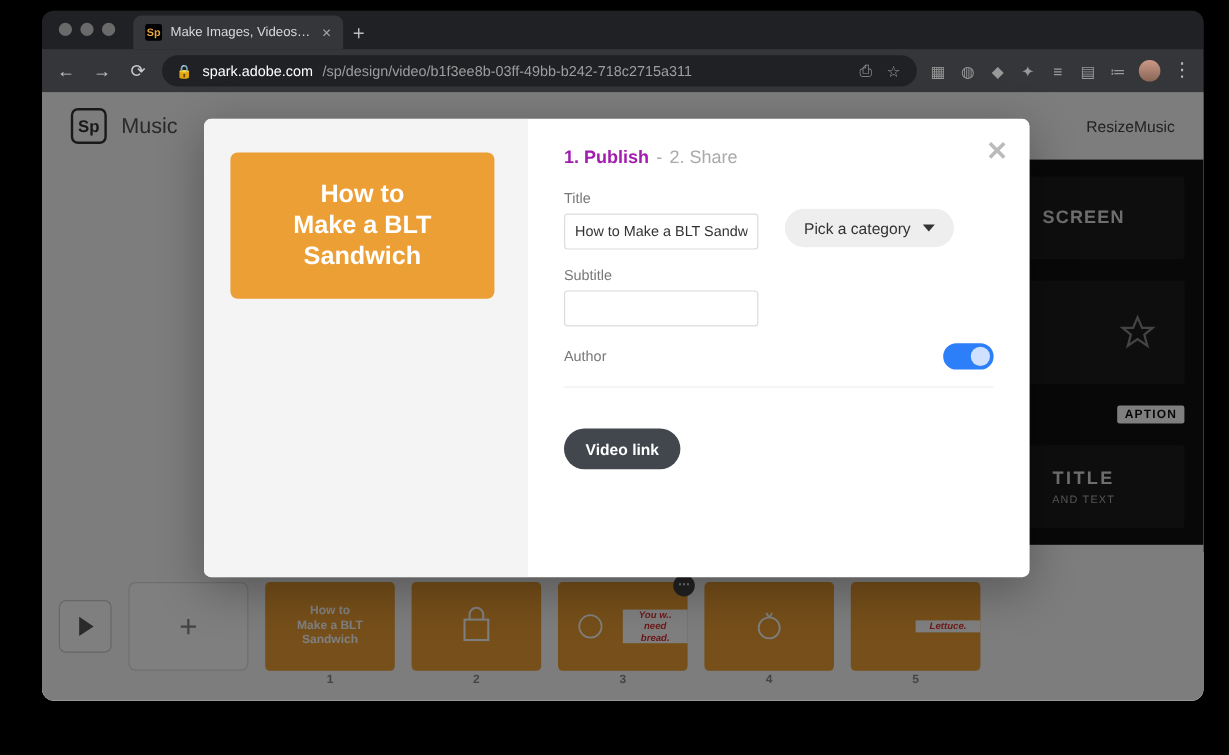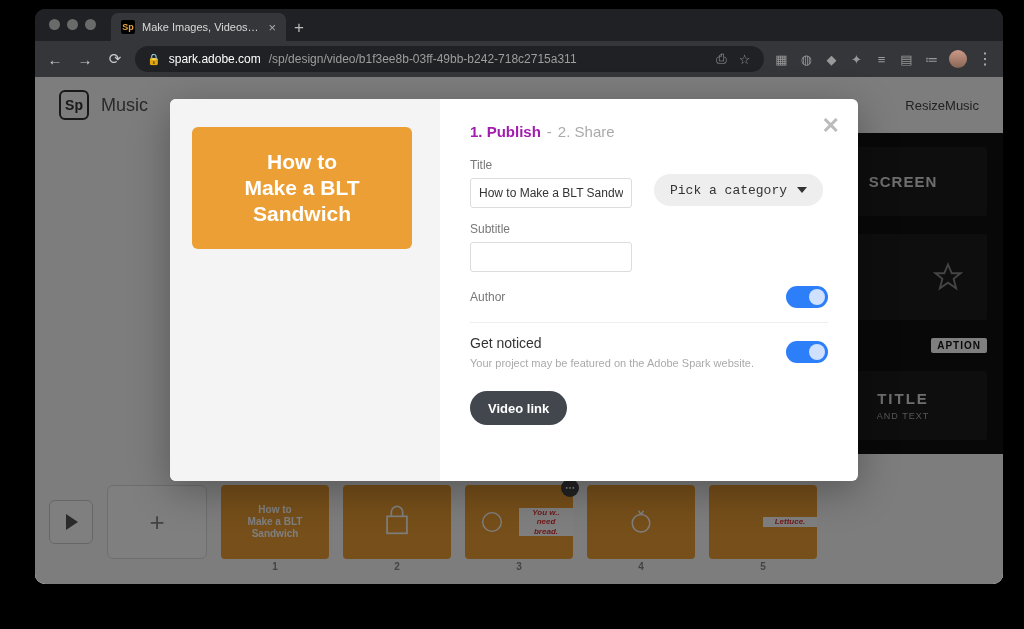--- a/index.html
+++ b/index.html
@@ -70,21 +70,21 @@
   .preview-card{width:220px;height:122px;background:#ec9f34;border-radius:6px;display:flex;align-items:center;justify-content:center;text-align:center;color:#fff;font-weight:800;font-size:21px;line-height:1.25;}
   .modal-right{flex:1;padding:24px 30px 22px 30px;position:relative;}
   .close-x{position:absolute;right:18px;top:14px;color:#bbb;font-size:22px;font-weight:700;}
   .steps{display:flex;gap:6px;font-size:15px;margin-bottom:18px;}
   .step1{font-weight:700;color:#a21caf;text-align:center;}
   .step2{color:#aaa;}
   .row{display:flex;gap:22px;align-items:flex-start;margin-bottom:14px;}
   .field{display:flex;flex-direction:column;gap:6px;}
   .label{font-size:12px;color:#777;}
   .input{width:162px;height:30px;border:1px solid #dcdcdc;border-radius:3px;padding:0 8px;font-size:12px;color:#333;}
-  .cat-pill{background:#eee;border-radius:16px;height:32px;padding:0 16px;display:flex;align-items:center;gap:10px;font-size:13px;color:#333;margin-top:16px;font-family:Liberation Mono, monospace;}
+  .cat-pill{background:#eee;border-radius:16px;height:32px;padding:0 16px;display:flex;align-items:center;gap:10px;font-size:13px;color:#333;margin-top:16px;}
   .caret-d{width:0;height:0;border-left:5px solid transparent;border-right:5px solid transparent;border-top:6px solid #333;}
   .toggle-row{display:flex;align-items:center;}
   .toggle{margin-left:auto;width:42px;height:22px;background:#2d7ff9;border-radius:11px;position:relative;}
   .toggle::after{content:"";position:absolute;width:16px;height:16px;border-radius:50%;background:#cfe1ff;top:3px;right:3px;}
   .divider{height:1px;background:#eee;margin:14px 0 12px 0;}
   .section-h{font-size:14px;color:#333;margin-bottom:6px;}
   .hint{font-size:11px;color:#aaa;}
   .create-btn{margin-top:22px;background:#41474d;color:#fff;border:none;border-radius:20px;height:34px;padding:0 18px;font-size:13px;font-weight:600;}
 </style>
 </head>
@@ -244,26 +244,19 @@
 
         <div class="row toggle-row">
           <div class="field">
             <span class="label">Author</span>
           </div>
           <div class="toggle"></div>
         </div>
 
         <div class="divider"></div>
 
-        <div class="row toggle-row" style="margin-bottom:0;align-items:center">
-          <div>
-            <div class="section-h">Get noticed</div>
-            <div class="hint">Your project may be featured on the Adobe Spark website.</div>
-          </div>
-          <div class="toggle"></div>
-        </div>
 
         <button class="create-btn">Video link</button>
       </div>
     </div>
 
   </div>
 </div>
 
 </body></html>

